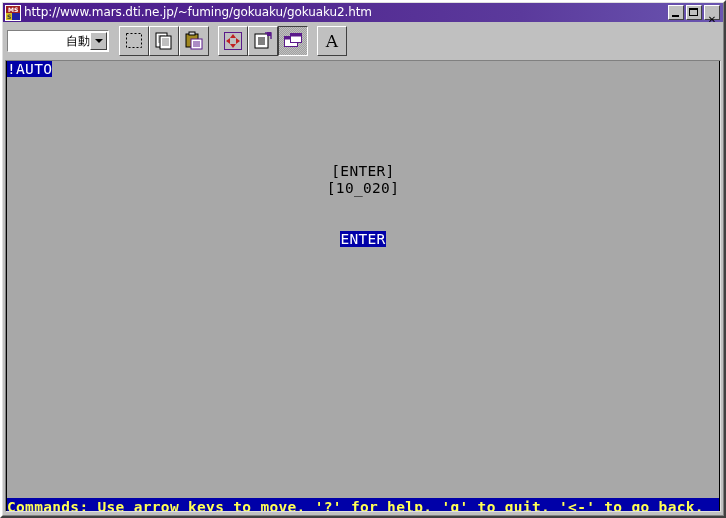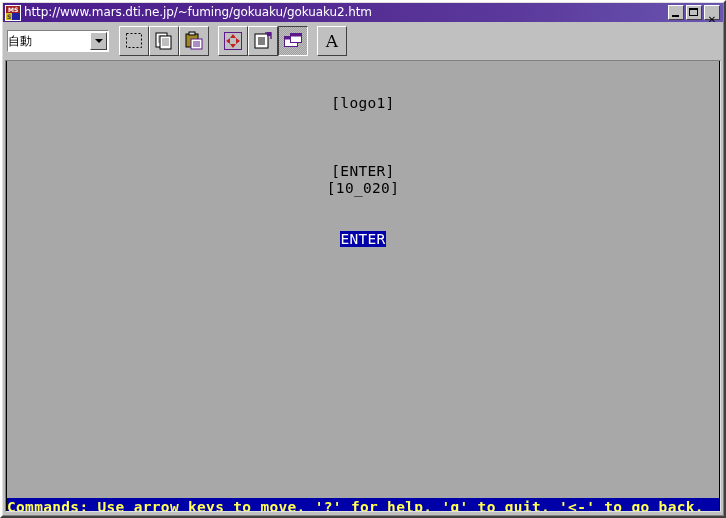--- a/index.html
+++ b/index.html
@@ -129,21 +129,21 @@
     border-right: 1px solid #ffffff;
     border-bottom: 1px solid #ffffff;
     box-sizing: border-box;
     display: flex;
     align-items: center;
     position: relative;
     margin-right: 10px;
   }
   .combo-value {
     flex: 1 1 auto;
-    text-align: left;
+    text-align: right;
     font-family: "DejaVu Sans", sans-serif;
     font-size: 12px;
     color: #000;
     line-height: 20px;
   }
   .combo-arrow {
     width: 17px; height: 18px;
     margin-right: 1px;
     background: #c0c0c0;
     border-top: 1px solid #ffffff;
@@ -368,24 +368,24 @@
             <text x="11" y="16" text-anchor="middle" font-family="DejaVu Serif, serif" font-size="17" fill="#000000">A</text>
           </svg>
         </span>
       </div>
     </div>
   </div>
 
   <div class="screen">
     <div class="screen-canvas">
 
-      <div class="line"></div>
-      <div class="line"></div>
-
-      <div class="line center">[logo1]</div>
+      <div class="line"><span class="lnk">!AUTO</span></div>
+      <div class="line"></div>
+      <div class="line"></div>
+
       <div class="line"></div>
       <div class="line"></div>
       <div class="line"></div>
       <div class="line center">[ENTER]</div>
       <div class="line center">[10_020]</div>
       <div class="line"></div>
       <div class="line"></div>
       <div class="line center"><span class="lnk">ENTER</span></div>
 
     </div>

